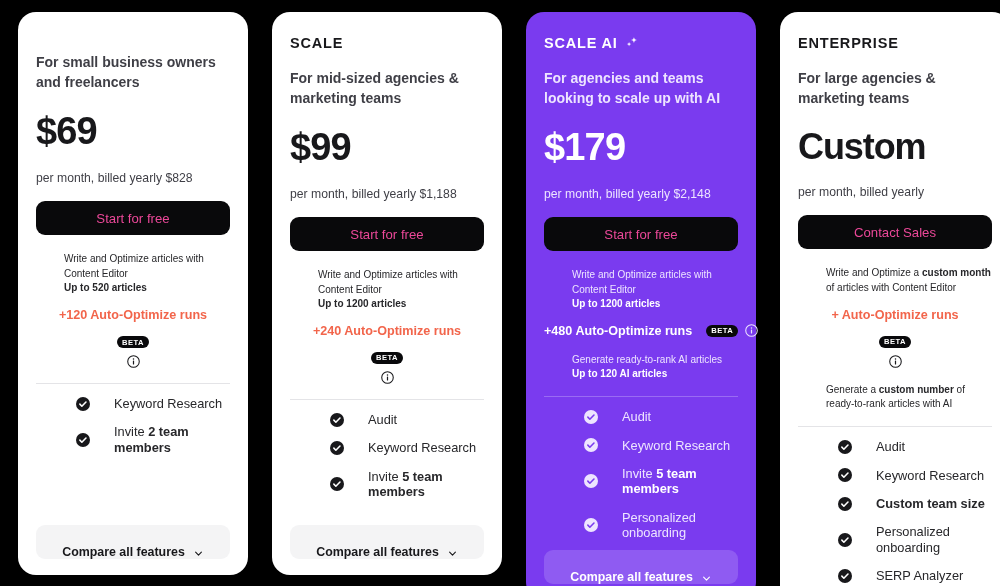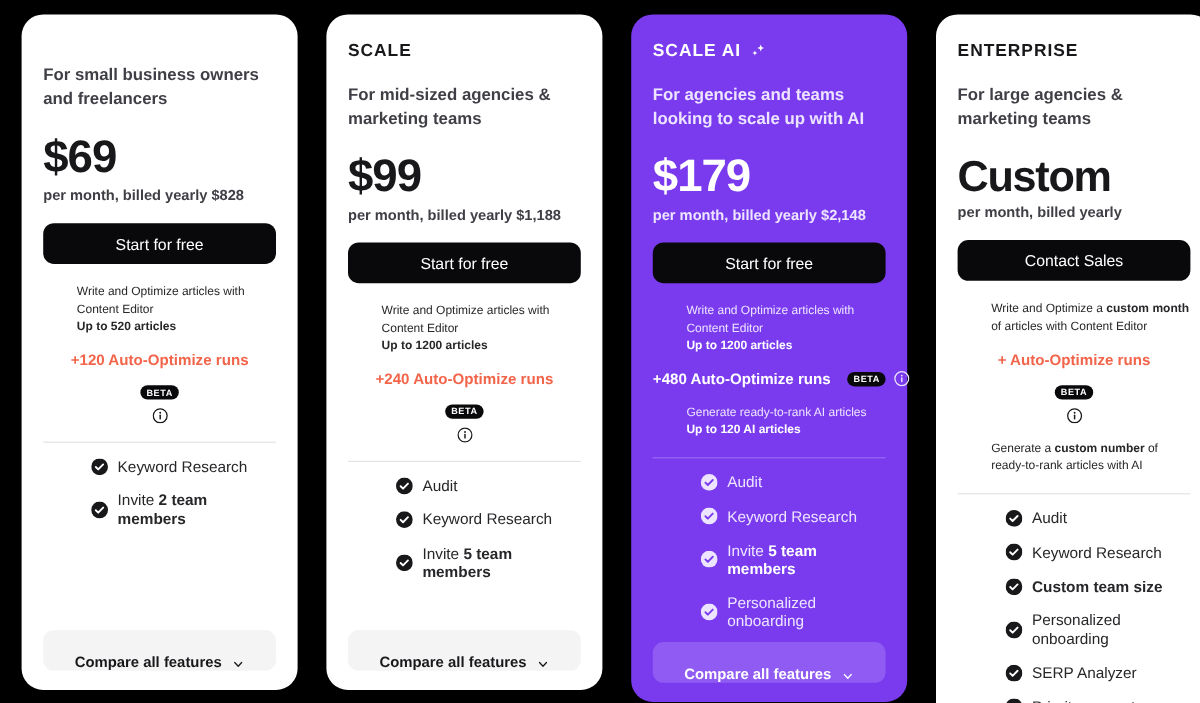--- a/index.html
+++ b/index.html
@@ -58,33 +58,33 @@
 
   .price {
     margin-top: 20px;
     font-size: 38px;
     font-weight: 800;
     letter-spacing: -0.022em;
     line-height: 1.03;
   }
   .price.custom { font-size: 36px; letter-spacing: -0.03em; }
   .billing {
-    margin-top: 5px;
+    margin-top: 20px;
     font-size: 12.2px;
-    font-weight: 700;
+    font-weight: 400;
   }
   .card.light .billing { color: #3f3f46; }
   .card.accent .billing { color: #EDE4FF; }
 
   .cta {
     margin-top: 16px;
     height: 34px;
     border-radius: 9px;
     background: #09090b;
-    color: #ffffff;
+    color: #ec4899;
     font-size: 13.2px;
     font-weight: 500;
     border: none;
     cursor: pointer;
     display: flex;
     align-items: center;
     justify-content: center;
     width: 100%;
     font-family: inherit;
   }
@@ -137,21 +137,21 @@
     width: 100%;
     background: #e4e4e7;
     border: none;
   }
   .card.accent .divider { background: #9A6BF3; }
 
   .check-list { margin-top: 12px; display: flex; flex-direction: column; gap: 13px; }
   .check-item {
     display: flex;
     align-items: center;
-    gap: 8px;
+    gap: 24px;
     font-size: 12.8px;
     line-height: 1.2;
     font-weight: 400;
     padding-left: 40px;
   }
   .card.light .check-item { color: #27272a; }
   .card.accent .check-item { color: #EDE4FF; }
   .check-item.bold { font-weight: 700; color: #18181b; }
   .check-item b { font-weight: 700; }
   .card.accent .check-item b { color: #ffffff; }

